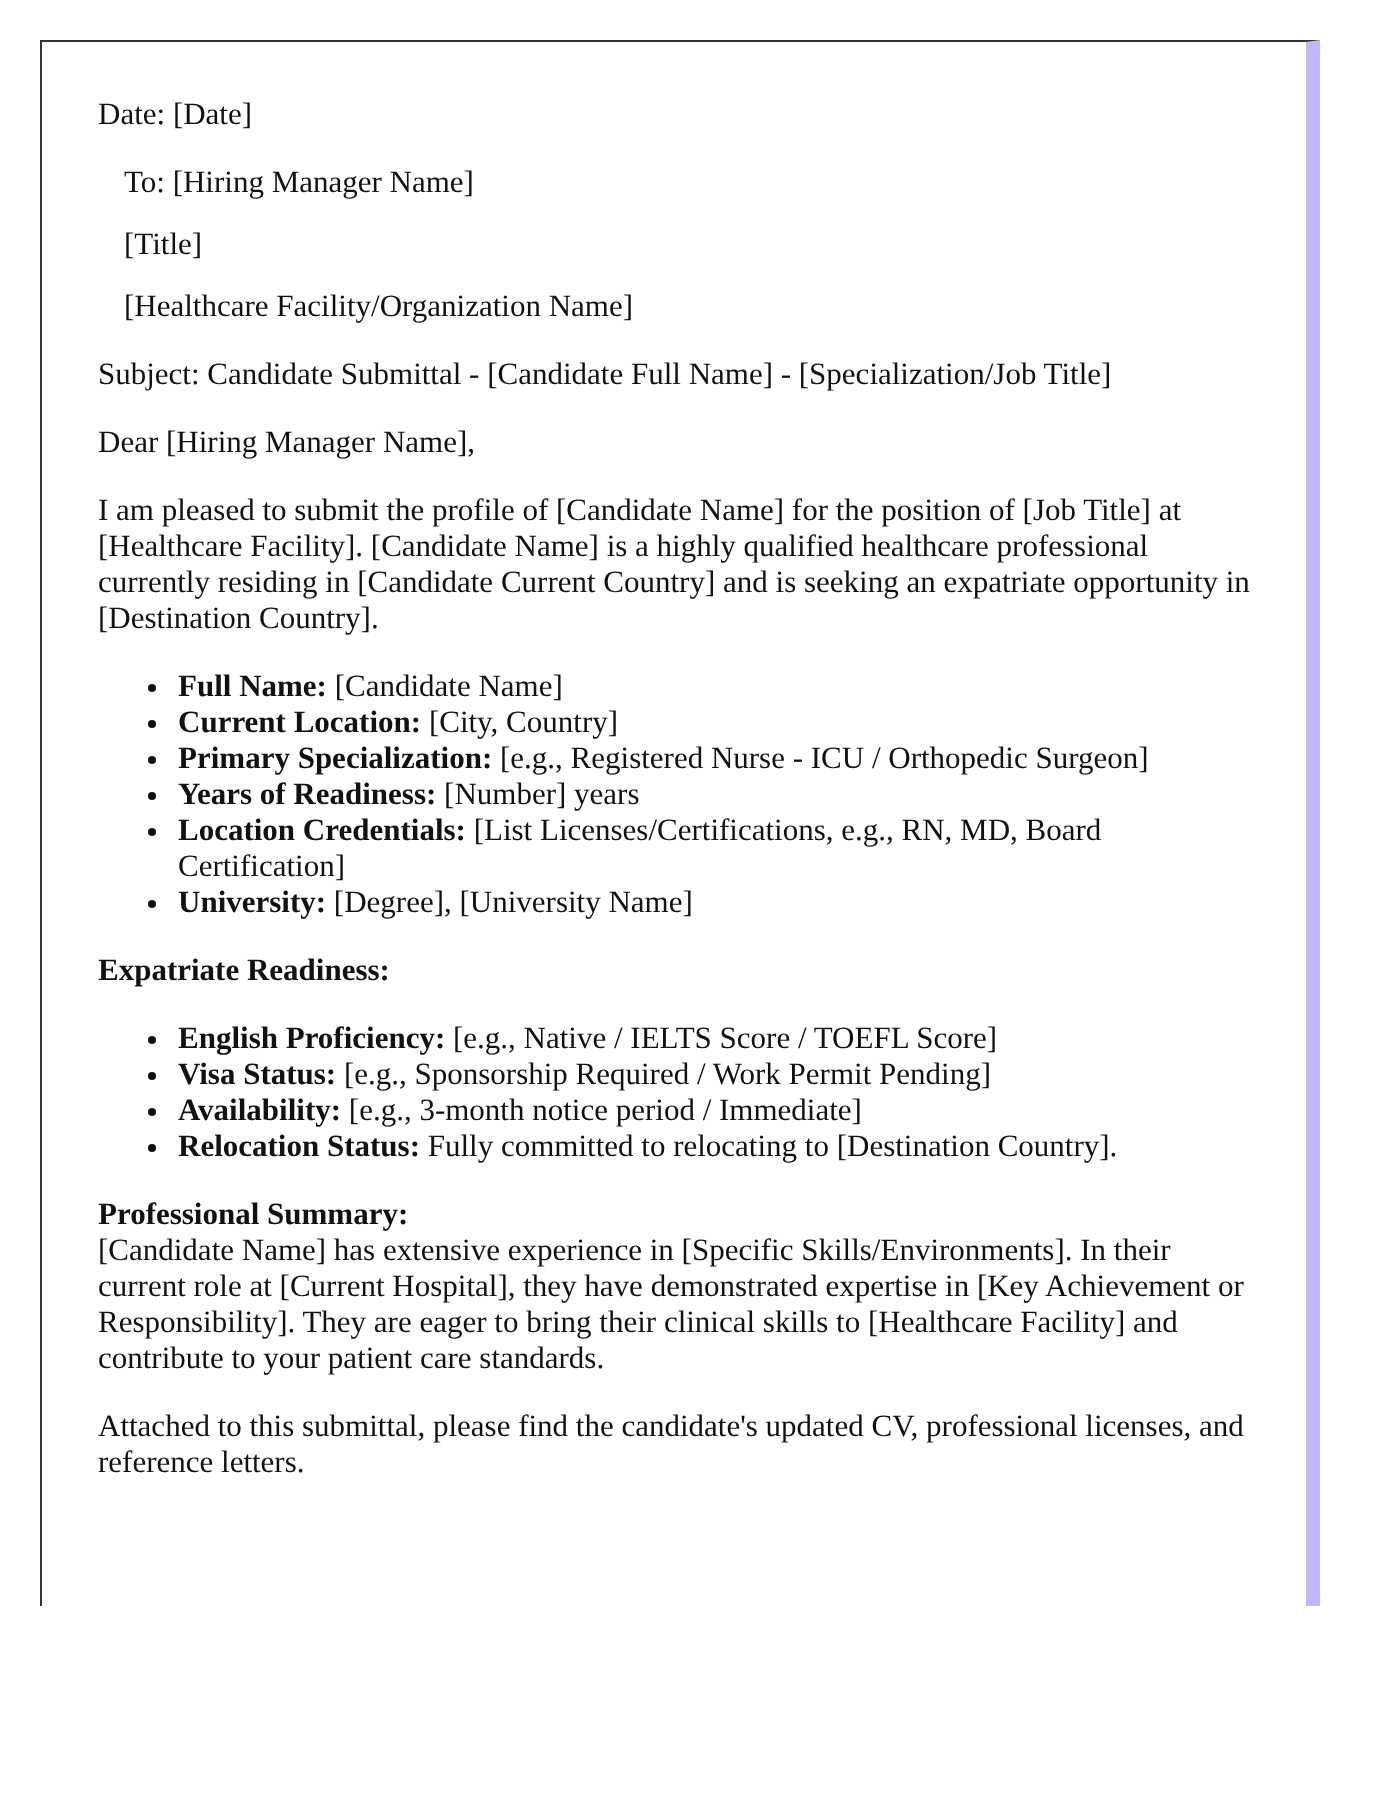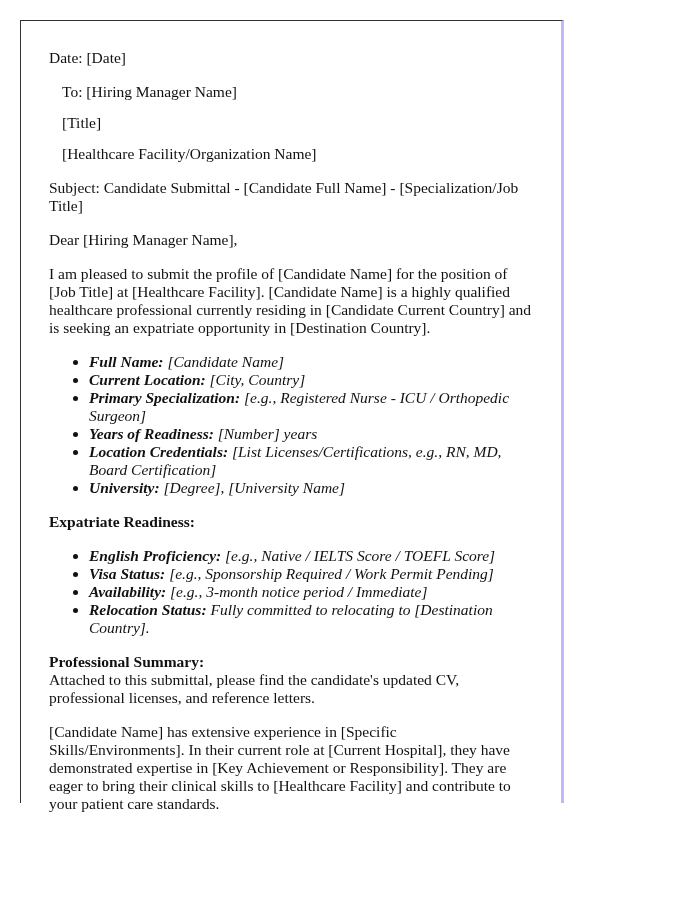--- a/index.html
+++ b/index.html
@@ -14,24 +14,24 @@
       overflow: hidden;
       font-family: "Liberation Serif", "DejaVu Serif", serif;
       color: #111111;
       font-size: 15.5px;
       line-height: 18px;
     }
     .letter {
       position: absolute;
       left: 20px;
       top: 20px;
-      width: 544px;
+      width: 640px;
       height: 783px;
       border-left: 1px solid #333333;
-      border-right: 3px solid #c4b5fd;
+      border-right: 7px solid #c4b5fd;
       border-top: 1px solid #333333;
       box-sizing: border-box;
       padding: 28px 28px 0 28px;
     }
     p {
       margin: 0 0 16px 0;
     }
     .block p.line {
       margin: 13px;
     }
@@ -42,21 +42,20 @@
     .section-heading.tight {
       margin: 0;
     }
     ul {
       margin: 0 0 16px 0;
       padding-left: 40px;
       list-style: disc;
     }
     li {
       margin: 0;
-      font-style: italic;
     }
     li .lbl {
       font-weight: bold;
     }
   </style>
 </head>
 <body>
 
 <div class="letter">
 
@@ -85,18 +84,18 @@
 
   <p class="section-heading">Expatriate Readiness:</p>
   <ul>
     <li><span class="lbl">English Proficiency:</span><span> [e.g., Native / IELTS Score / TOEFL Score]</span></li>
     <li><span class="lbl">Visa Status:</span><span> [e.g., Sponsorship Required / Work Permit Pending]</span></li>
     <li><span class="lbl">Availability:</span><span> [e.g., 3-month notice period / Immediate]</span></li>
     <li><span class="lbl">Relocation Status:</span><span> Fully committed to relocating to [Destination Country].</span></li>
   </ul>
 
   <p class="section-heading tight">Professional Summary:</p>
+  <p>[Candidate Name] has extensive experience in [Specific Skills/Environments]. In their current role at [Current Hospital], they have demonstrated expertise in [Key Achievement or Responsibility]. They are eager to bring their clinical skills to [Healthcare Facility] and contribute to your patient care standards.</p>
+
   <p>Attached to this submittal, please find the candidate's updated CV, professional licenses, and reference letters.</p>
-
-  <p>[Candidate Name] has extensive experience in [Specific Skills/Environments]. In their current role at [Current Hospital], they have demonstrated expertise in [Key Achievement or Responsibility]. They are eager to bring their clinical skills to [Healthcare Facility] and contribute to your patient care standards.</p>
 
 
 </div>
 
 </body></html>

